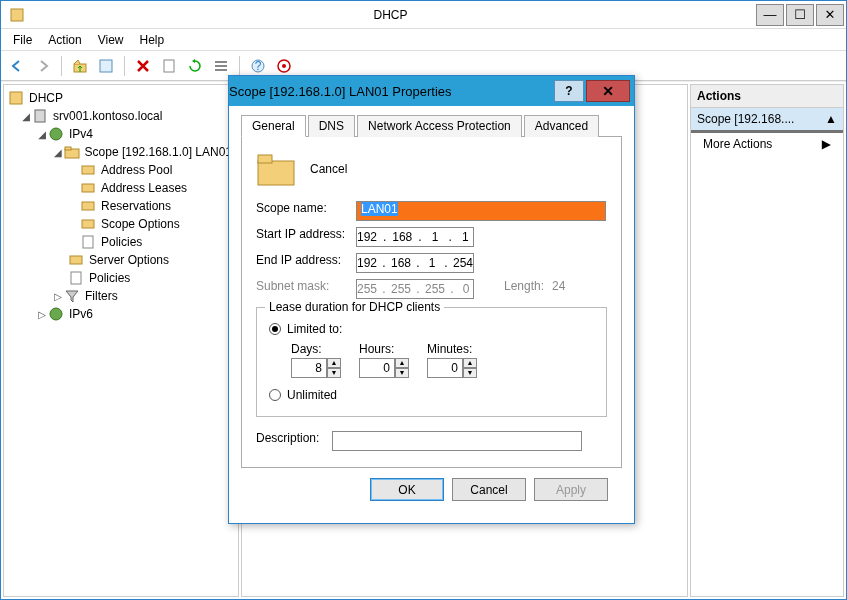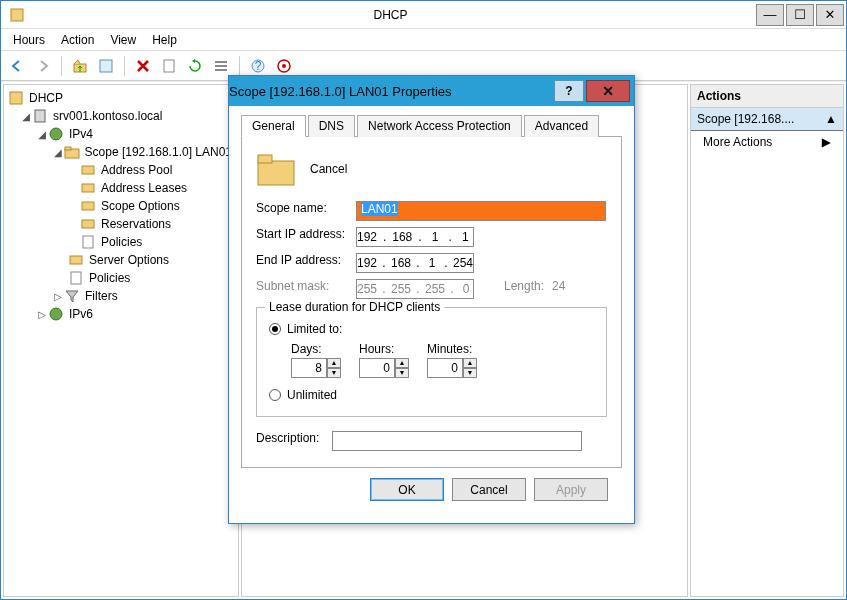--- a/index.html
+++ b/index.html
@@ -18,21 +18,21 @@
 .body-area { flex: 1; display: flex; border-top: 1px solid #eee; }
 .tree-panel { width: 236px; border: 1px solid #ccc; margin: 2px; background: #fff; overflow: hidden; }
 .tree { padding: 4px; }
 .tree-node { display: flex; align-items: center; height: 18px; padding: 1px 0; white-space: nowrap; }
 .tree-expand { width: 12px; text-align: center; color: #555; font-size: 10px; cursor: default; }
 .tree-icon { width: 16px; height: 16px; margin-right: 3px; flex-shrink: 0; }
 .tree-label { padding: 0 2px; }
 .content-panel { flex: 1; border: 1px solid #ccc; margin: 2px 0; background: #fff; }
 .actions-panel { width: 154px; border: 1px solid #ccc; margin: 2px; display: flex; flex-direction: column; }
 .actions-header { background: #eee; padding: 4px 6px; font-weight: bold; border-bottom: 1px solid #ccc; }
-.actions-sub { background: #d4e7f7; padding: 4px 6px; display: flex; align-items: center; justify-content: space-between; border-bottom: 1px solid #737373; }
+.actions-sub { background: #d4e7f7; padding: 4px 6px; display: flex; align-items: center; justify-content: space-between; border-bottom: 3px solid #737373; }
 .actions-item { padding: 4px 12px; display: flex; align-items: flex-start; justify-content: space-between; }
 
 
 .dialog { position: absolute; left: 228px; top: 75px; width: 407px; background: #fff; border: 1px solid #2a82cb; box-shadow: 2px 2px 8px rgba(0,0,0,0.3); }
 .dlg-title { height: 30px; background: #2a9fd6; display: flex; align-items: center; color: #000; }
 .dlg-title-text { flex: 1; text-align: left; font-size: 13px; }
 .dlg-help { width: 30px; height: 22px; background: #c8dff0; border: 1px solid #5a8fb8; display: flex; align-items: center; justify-content: center; font-weight: bold; margin-right: 2px; }
 .dlg-close { width: 44px; height: 22px; background: #c75050; border: 1px solid #8a3030; display: flex; align-items: center; justify-content: center; color: #000; font-size: 14px; font-weight: bold; margin-right: 4px; }
 .dlg-body { padding: 8px 12px 12px 12px; background: #fff; }
 .tabs { display: flex; border-bottom: 1px solid #aaa; }
@@ -82,21 +82,21 @@
       </svg>
     <div class="titlebar-title">DHCP</div>
     <div class="titlebar-buttons">
       <div class="titlebar-btn">—</div>
       <div class="titlebar-btn">☐</div>
       <div class="titlebar-btn">✕</div>
     </div>
   </div>
 
   <div class="menubar">
-    <div class="menu-item">Hours</div>
+    <div class="menu-item">File</div>
     <div class="menu-item">Action</div>
     <div class="menu-item">View</div>
     <div class="menu-item">Help</div>
   </div>
 
   <div class="toolbar">
     <div class="tool-btn">
         <svg width="16" height="16" viewBox="0 0 16 16">
           <path d="M10 3 L4 8 L10 13" fill="none" stroke="#2a82cb" stroke-width="2"></path>
         </svg>
@@ -199,27 +199,27 @@
         <div class="tree-node" style="padding-left:72px">
           <svg class="tree-icon" viewBox="0 0 16 16">
               <rect x="2" y="4" width="12" height="8" fill="#f3cf7a" stroke="#b38b2d"></rect>
             </svg>
           <span class="tree-label">Address Leases</span>
         </div>
         <div class="tree-node" style="padding-left:72px">
           <svg class="tree-icon" viewBox="0 0 16 16">
               <rect x="2" y="4" width="12" height="8" fill="#f3cf7a" stroke="#b38b2d"></rect>
             </svg>
+          <span class="tree-label">Reservations</span>
+        </div>
+        <div class="tree-node" style="padding-left:72px">
+          <svg class="tree-icon" viewBox="0 0 16 16">
+              <rect x="2" y="4" width="12" height="8" fill="#f3cf7a" stroke="#b38b2d"></rect>
+            </svg>
           <span class="tree-label">Scope Options</span>
-        </div>
-        <div class="tree-node" style="padding-left:72px">
-          <svg class="tree-icon" viewBox="0 0 16 16">
-              <rect x="2" y="4" width="12" height="8" fill="#f3cf7a" stroke="#b38b2d"></rect>
-            </svg>
-          <span class="tree-label">Reservations</span>
         </div>
         <div class="tree-node" style="padding-left:72px">
           <svg class="tree-icon" viewBox="0 0 16 16">
               <rect x="3" y="2" width="10" height="12" fill="#fff" stroke="#888"></rect>
             </svg>
           <span class="tree-label">Policies</span>
         </div>
         <div class="tree-node" style="padding-left:60px">
           <svg class="tree-icon" viewBox="0 0 16 16">
               <rect x="2" y="4" width="12" height="8" fill="#f3cf7a" stroke="#b38b2d"></rect>

